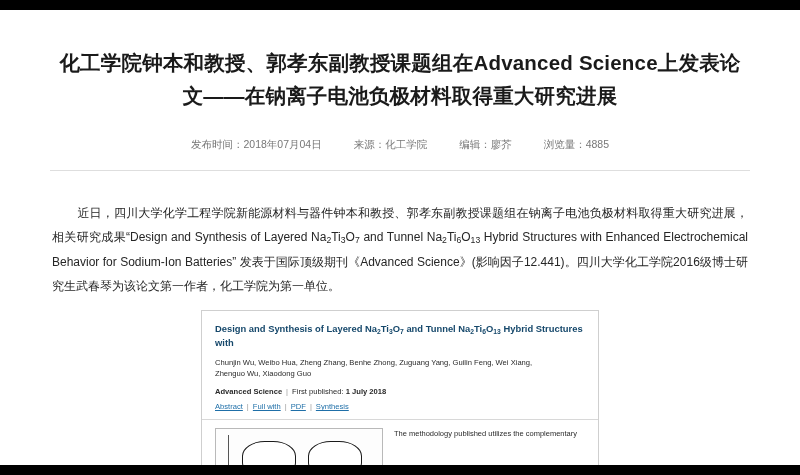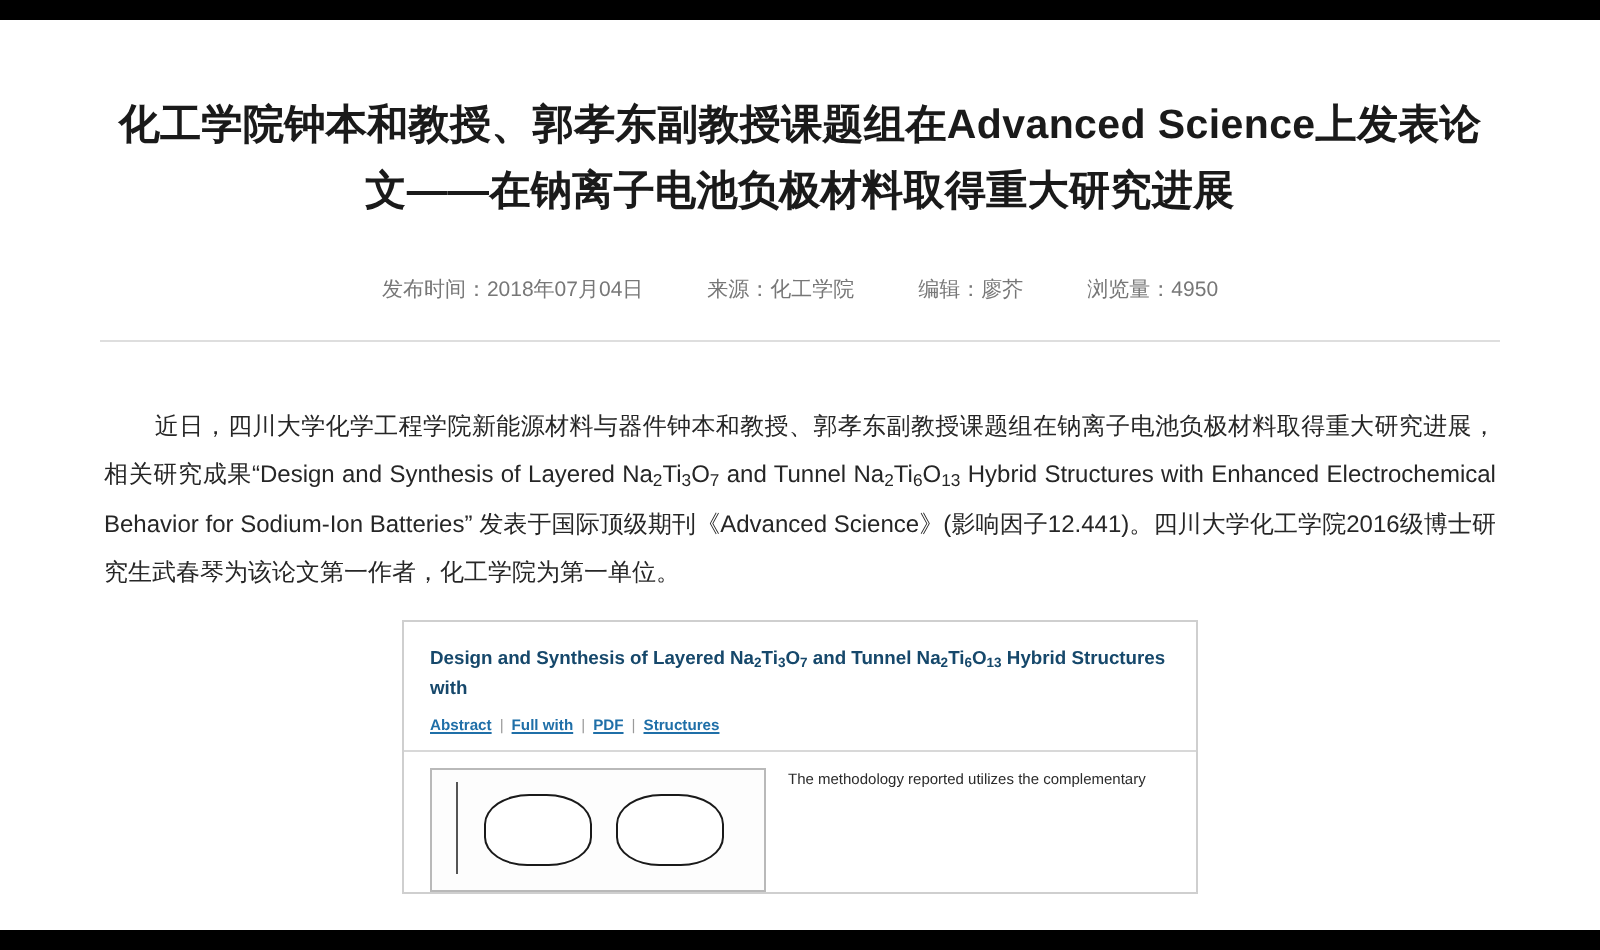--- a/index.html
+++ b/index.html
@@ -134,21 +134,20 @@
   }
   .j-links {
     font-size: 7.6px;
     margin-bottom: 8px;
     color: #1f6fa8;
   }
   .j-links a {
     color: #1f6fa8;
     text-decoration: underline;
     cursor: pointer;
-    font-weight: bold;
   }
   .j-links .sep {
     color: #9a9a9a;
     padding: 0 4px;
     text-decoration: none;
   }
   .j-divider {
     height: 1px;
     background: #d8d8d8;
     margin: 0 -13px 8px -13px;
@@ -197,54 +196,62 @@
 
   <div class="page">
     <div class="content">
 
       <h1 class="article-title">化工学院钟本和教授、郭孝东副教授课题组在Advanced Science上发表论文——在钠离子电池负极材料取得重大研究进展</h1>
 
       <div class="meta-row">
         <span class="meta-item"><span>发布时间：</span><span>2018年07月04日</span></span>
         <span class="meta-item"><span>来源：</span><span>化工学院</span></span>
         <span class="meta-item"><span>编辑：</span><span>廖芥</span></span>
-        <span class="meta-item"><span>浏览量：</span><span>4950</span></span>
+        <span class="meta-item"><span>浏览量：</span><span>4885</span></span>
       </div>
 
       <div class="divider"></div>
 
       <p class="body-text">
         <span class="indent"></span><span>近日，四川大学化学工程学院新能源材料与器件钟本和教授、郭孝东副教授课题组在钠离子电池负极材料取得重大研究进展，相关研究成果</span>“<span>Design and Synthesis of Layered Na</span><span class="sub">2</span><span>Ti</span><span class="sub">3</span><span>O</span><span class="sub">7</span><span> and Tunnel Na</span><span class="sub">2</span><span>Ti</span><span class="sub">6</span><span>O</span><span class="sub">13</span><span> Hybrid Structures with Enhanced Electrochemical Behavior for Sodium-Ion Batteries</span>”<span> 发表于国际顶级期刊《Advanced Science》(影响因子12.441)。四川大学化工学院2016级博士研究生武春琴为该论文第一作者，化工学院为第一单位。</span>
       </p>
 
       <div class="figure-wrap">
         <div class="journal-card">
 
           <div class="j-title">
             <span>Design and Synthesis of Layered Na</span><span class="sub">2</span><span>Ti</span><span class="sub">3</span><span>O</span><span class="sub">7</span><span> and Tunnel Na</span><span class="sub">2</span><span>Ti</span><span class="sub">6</span><span>O</span><span class="sub">13</span><span> Hybrid Structures with</span><br>
           </div>
 
-
+          <div class="j-authors">
+            <span>Chunjin Wu, Weibo Hua, Zheng Zhang, Benhe Zhong, Zuguang Yang, Guilin Feng, Wei Xiang,</span><br>
+            <span>Zhenguo Wu, Xiaodong Guo</span>
+          </div>
+
+          <div class="j-journal">
+            <span class="jname">Advanced Science</span><span class="sep">|</span><span>First published:</span>
+            <span class="jdate">1 July 2018</span>
+          </div>
 
           <div class="j-links">
-            <a>Abstract</a><span class="sep">|</span><a>Full with</a><span class="sep">|</span><a>PDF</a><span class="sep">|</span><a>Structures</a>
+            <a>Abstract</a><span class="sep">|</span><a>Full with</a><span class="sep">|</span><a>PDF</a><span class="sep">|</span><a>Synthesis</a>
           </div>
 
           <div class="j-divider"></div>
 
           <div class="j-body">
             <div class="j-thumb">
               <div class="axis-v"></div>
 
               <div class="blob b1"></div>
               <div class="blob b2"></div>
 
             </div>
             <div class="j-abstract">
-              <span>The methodology reported utilizes the complementary</span><br>
+              <span>The methodology published utilizes the complementary</span><br>
               <br>
               
             </div>
           </div>
 
         </div>
       </div>
 
     </div>
   </div>

